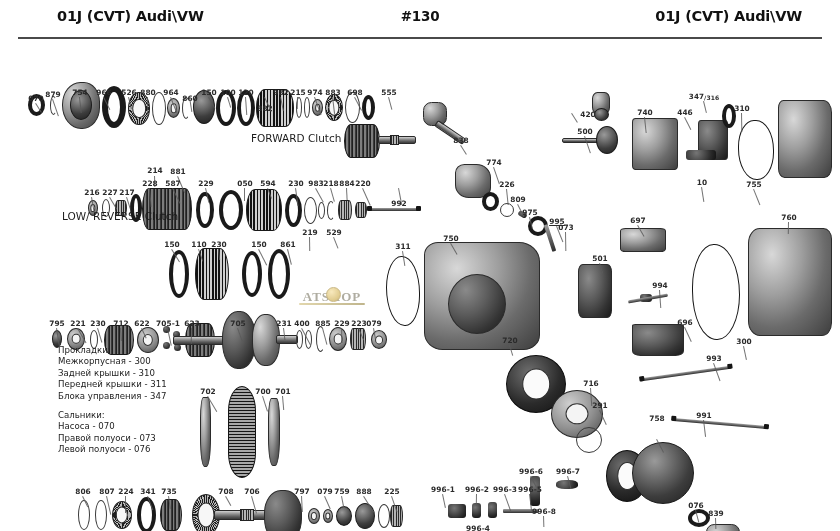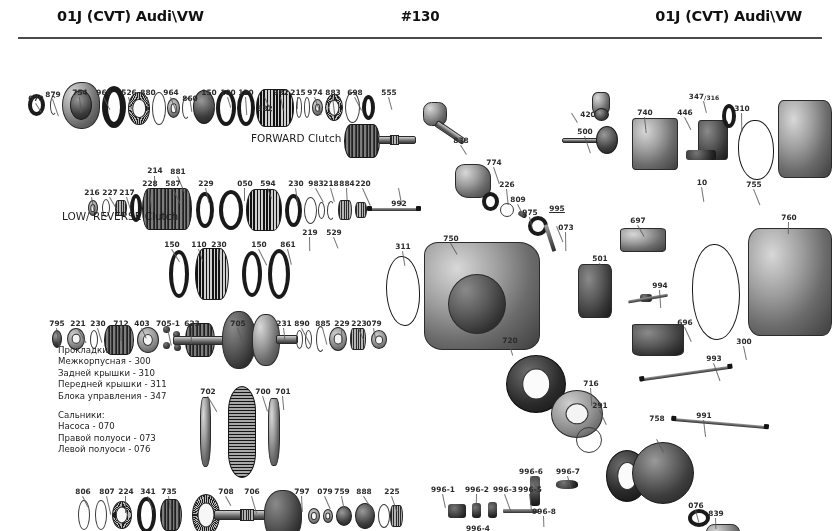--- a/index.html
+++ b/index.html
@@ -392,20 +392,25 @@
     <div>Задней крышки - 310</div>
     <div>Передней крышки - 311</div>
     <div>Блока управления - 347</div>
     <div class="gap"></div>
     <div>Сальники:</div>
     <div>Насоса - 070</div>
     <div>Правой полуоси - 073</div>
     <div>Левой полуоси - 076</div>
   </div>
 
+  <div id="watermark">
+    <span class="wm-text">ATSHOP</span>
+    <span class="wm-coin"></span>
+    <span class="wm-bar"></span>
+  </div>
 
   <div id="callout-layer">
       <div class="lbl" style="left: 36px; top: 52px;">070</div>
       <div class="leader" style="left: 36px; top: 61px; width: 11px; transform: rotate(58deg);"></div>
       <div class="lbl" style="left: 53px; top: 48px;">879</div>
       <div class="leader" style="left: 53px; top: 57px; width: 18px; transform: rotate(71deg);"></div>
       <div class="lbl" style="left: 80px; top: 46px;">754</div>
       <div class="leader" style="left: 80px; top: 55px; width: 16px; transform: rotate(84deg);"></div>
       <div class="lbl" style="left: 104px; top: 46px;">966</div>
       <div class="leader" style="left: 104px; top: 55px; width: 14px; transform: rotate(63deg);"></div>
@@ -484,31 +489,31 @@
       <div class="lbl" style="left: 334px; top: 186px;">529</div>
       <div class="leader" style="left: 334px; top: 195px; width: 12px; transform: rotate(68deg);"></div>
       <div class="lbl" style="left: 57px; top: 277px;">795</div>
       <div class="leader" style="left: 57px; top: 286px; width: 19px; transform: rotate(81deg);"></div>
       <div class="lbl" style="left: 78px; top: 277px;">221</div>
       <div class="leader" style="left: 78px; top: 286px; width: 17px; transform: rotate(60deg);"></div>
       <div class="lbl" style="left: 98px; top: 277px;">230</div>
       <div class="leader" style="left: 98px; top: 286px; width: 15px; transform: rotate(73deg);"></div>
       <div class="lbl" style="left: 121px; top: 277px;">712</div>
       <div class="leader" style="left: 121px; top: 286px; width: 13px; transform: rotate(86deg);"></div>
-      <div class="lbl" style="left: 142px; top: 277px;">403</div>
+      <div class="lbl" style="left: 142px; top: 277px;">622</div>
       <div class="leader" style="left: 142px; top: 286px; width: 11px; transform: rotate(65deg);"></div>
       <div class="lbl" style="left: 168px; top: 277px;">705-1</div>
       <div class="leader" style="left: 168px; top: 286px; width: 18px; transform: rotate(78deg);"></div>
       <div class="lbl" style="left: 192px; top: 277px;">623</div>
       <div class="leader" style="left: 192px; top: 286px; width: 16px; transform: rotate(91deg);"></div>
       <div class="lbl" style="left: 238px; top: 277px;">705</div>
       <div class="leader" style="left: 238px; top: 286px; width: 14px; transform: rotate(70deg);"></div>
       <div class="lbl" style="left: 284px; top: 277px;">231</div>
       <div class="leader" style="left: 284px; top: 286px; width: 12px; transform: rotate(83deg);"></div>
-      <div class="lbl" style="left: 302px; top: 277px;">890</div>
+      <div class="lbl" style="left: 302px; top: 277px;">400</div>
       <div class="leader" style="left: 302px; top: 286px; width: 19px; transform: rotate(62deg);"></div>
       <div class="lbl" style="left: 323px; top: 277px;">885</div>
       <div class="leader" style="left: 323px; top: 286px; width: 17px; transform: rotate(75deg);"></div>
       <div class="lbl" style="left: 342px; top: 277px;">229</div>
       <div class="leader" style="left: 342px; top: 286px; width: 15px; transform: rotate(88deg);"></div>
       <div class="lbl" style="left: 359px; top: 277px;">223</div>
       <div class="leader" style="left: 359px; top: 286px; width: 13px; transform: rotate(67deg);"></div>
       <div class="lbl" style="left: 374px; top: 277px;">079</div>
       <div class="leader" style="left: 374px; top: 286px; width: 11px; transform: rotate(80deg);"></div>
       <div class="lbl" style="left: 208px; top: 345px;">702</div>
@@ -546,21 +551,21 @@
       <div class="lbl" style="left: 494px; top: 116px;">774</div>
       <div class="leader" style="left: 494px; top: 125px; width: 18px; transform: rotate(71deg);"></div>
       <div class="lbl" style="left: 507px; top: 138px;">226</div>
       <div class="leader" style="left: 507px; top: 147px; width: 16px; transform: rotate(84deg);"></div>
       <div class="lbl" style="left: 518px; top: 153px;">809</div>
       <div class="leader" style="left: 518px; top: 162px; width: 14px; transform: rotate(63deg);"></div>
       <div class="lbl" style="left: 530px; top: 166px;">975</div>
       <div class="leader" style="left: 530px; top: 175px; width: 12px; transform: rotate(76deg);"></div>
       <div class="lbl" style="left: 566px; top: 181px;">073</div>
       <div class="leader" style="left: 566px; top: 190px; width: 19px; transform: rotate(89deg);"></div>
-      <div class="lbl" style="left: 557px; top: 162px; text-decoration: underline;">995</div>
+      <div class="lbl" style="left: 557px; top: 175px; text-decoration: underline;">995</div>
       <div class="leader" style="left: 557px; top: 184px; width: 17px; transform: rotate(68deg);"></div>
       <div class="lbl" style="left: 403px; top: 200px;">311</div>
       <div class="leader" style="left: 403px; top: 209px; width: 15px; transform: rotate(81deg);"></div>
       <div class="lbl" style="left: 451px; top: 192px;">750</div>
       <div class="leader" style="left: 451px; top: 201px; width: 13px; transform: rotate(60deg);"></div>
       <div class="lbl" style="left: 510px; top: 294px;">720</div>
       <div class="leader" style="left: 510px; top: 303px; width: 11px; transform: rotate(73deg);"></div>
       <div class="lbl" style="left: 591px; top: 337px;">716</div>
       <div class="leader" style="left: 591px; top: 346px; width: 18px; transform: rotate(86deg);"></div>
       <div class="lbl" style="left: 600px; top: 359px;">291</div>

